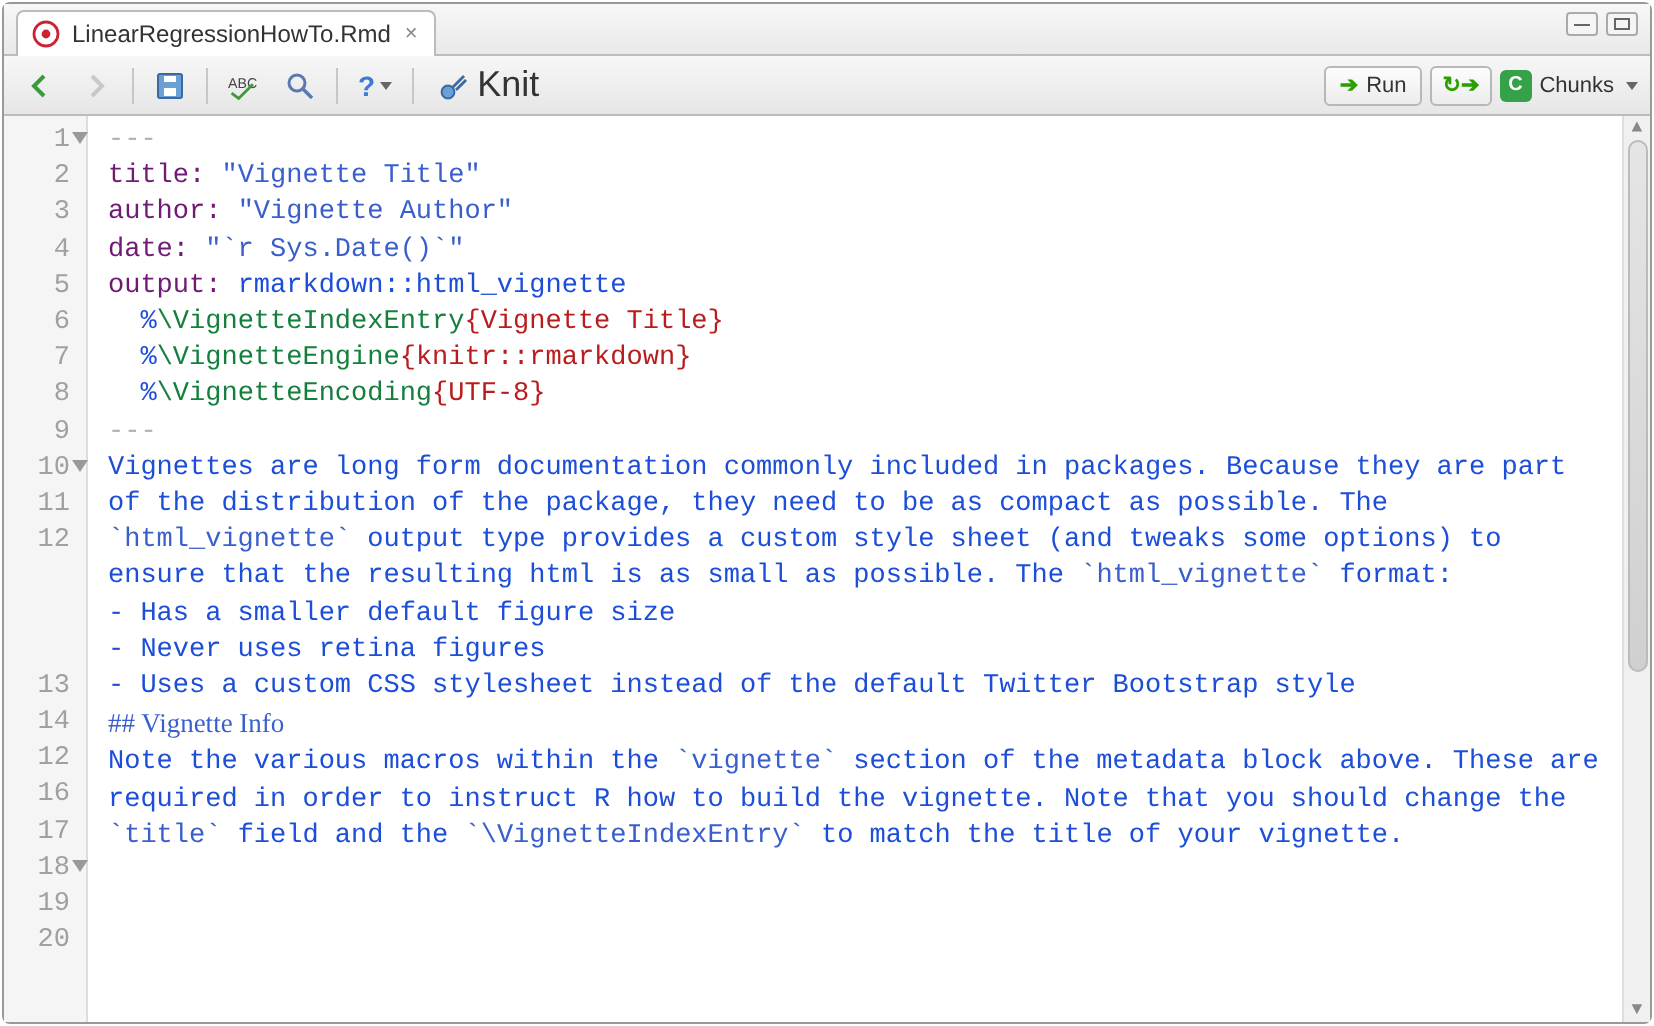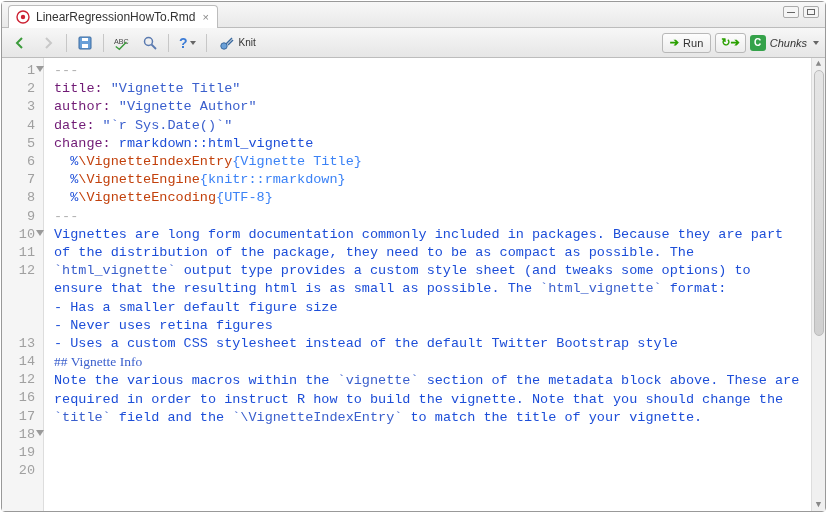--- a/index.html
+++ b/index.html
@@ -78,21 +78,21 @@
     padding: 0 6px;
     gap: 4px;
   }
   .tool {
     display:flex; align-items:center; justify-content:center;
     height: 22px; min-width: 22px;
     padding: 0 4px;
     border-radius: 3px;
     color: #555;
   }
-  .tool.text { gap:4px; color:#333; font-size:10px; padding:0 6px; }
+  .tool.text { gap:4px; color:#333; font-size:18px; padding:0 6px; }
   .sep {
     width:1px; height:18px; background:#c7c7c7; margin:0 2px;
   }
   .toolbar-right {
     margin-left:auto;
     display:flex; align-items:center; gap:4px;
   }
   .btn {
     display:flex; align-items:center; gap:4px;
     height:20px;
@@ -162,22 +162,22 @@
     overflow-y:auto;
     line-height:18.2px;
   }
   .lines .row {
     white-space:pre-wrap;
     word-break:break-word;
   }
   .tok-delim { color:#b0b0b0; }
   .tok-key { color:#701a75; }
   .tok-str { color:#3a5fcd; }
-  .tok-cmd { color:#c2410c; }
-  .tok-brace { color:#3b82f6;font-family:Liberation Mono, monospace; }
+  .tok-cmd { color:#15803d; }
+  .tok-brace { color:#b91c1c;font-family:Liberation Mono, monospace; }
   .tok-code { color:#3a5fcd; }
   .tok-plain { color:#1d4ed8; }
   .tok-hdr { color:#3a5fcd;font-family:Liberation Serif, serif; }
   .scrollbar-v {
     width:14px;
     background:#f0f0f0;
     border-left:1px solid #ddd;
     display:flex;
     flex-direction:column;
     align-items:center;
@@ -272,21 +272,21 @@
     <div class="toolbar-right">
       <div class="btn">
         <span class="arrow">➔</span>
         <span>Run</span>
       </div>
       <div class="btn" style="padding:0 5px;">
         <span style="color:#2aa000;font-weight:bold;">↻➔</span>
       </div>
       <div class="btn chunks-badge">
         <div class="chunks-icon">C</div>
-        <span style="color:#333;font-style:italic;">Chunks</span>
+        <span style="color:#333;">Chunks</span>
         <span class="dropdown-caret"></span>
       </div>
     </div>
   </div>
 
   <div class="code-area">
     <div class="gutter">
       <div class="gl"><span>1</span><span class="fold"></span></div>
       <div class="gl">2</div>
       <div class="gl">3</div>
@@ -312,21 +312,21 @@
       <div class="gl">20</div>
       <div class="gl"></div>
       <div class="gl"></div>
     </div>
 
     <div class="lines">
       <div class="row"><span class="tok-delim">---</span></div>
       <div class="row"><span class="tok-key">title: </span><span class="tok-str">"Vignette Title"</span></div>
       <div class="row"><span class="tok-key">author: </span><span class="tok-str">"Vignette Author"</span></div>
       <div class="row"><span class="tok-key">date: </span><span class="tok-str">"`r Sys.Date()`"</span></div>
-      <div class="row"><span class="tok-key">change: </span><span class="tok-plain">rmarkdown::html_vignette</span></div>
+      <div class="row"><span class="tok-key">output: </span><span class="tok-plain">rmarkdown::html_vignette</span></div>
       <div class="row"><span class="tok-plain">  %</span><span class="tok-cmd">\VignetteIndexEntry</span><span class="tok-brace">{Vignette Title}</span></div>
       <div class="row"><span class="tok-plain">  %</span><span class="tok-cmd">\VignetteEngine</span><span class="tok-brace">{knitr::rmarkdown}</span></div>
       <div class="row"><span class="tok-plain">  %</span><span class="tok-cmd">\VignetteEncoding</span><span class="tok-brace">{UTF-8}</span></div>
       <div class="row"><span class="tok-delim">---</span></div>
       <div class="row"><span class="tok-plain"></span></div>
       <div class="row"><span class="tok-plain">Vignettes are long form documentation commonly included in packages. Because they are part of the distribution of the package, they need to be as compact as possible. The </span><span class="tok-code">`html_vignette`</span><span class="tok-plain"> output type provides a custom style sheet (and tweaks some options) to ensure that the resulting html is as small as possible. The </span><span class="tok-code">`html_vignette`</span><span class="tok-plain"> format:</span></div>
       <div class="row"><span class="tok-plain"></span></div>
       <div class="row"><span class="tok-plain">- Has a smaller default figure size</span></div>
       <div class="row"><span class="tok-plain">- Never uses retina figures</span></div>
       <div class="row"><span class="tok-plain">- Uses a custom CSS stylesheet instead of the default Twitter Bootstrap style</span></div>

